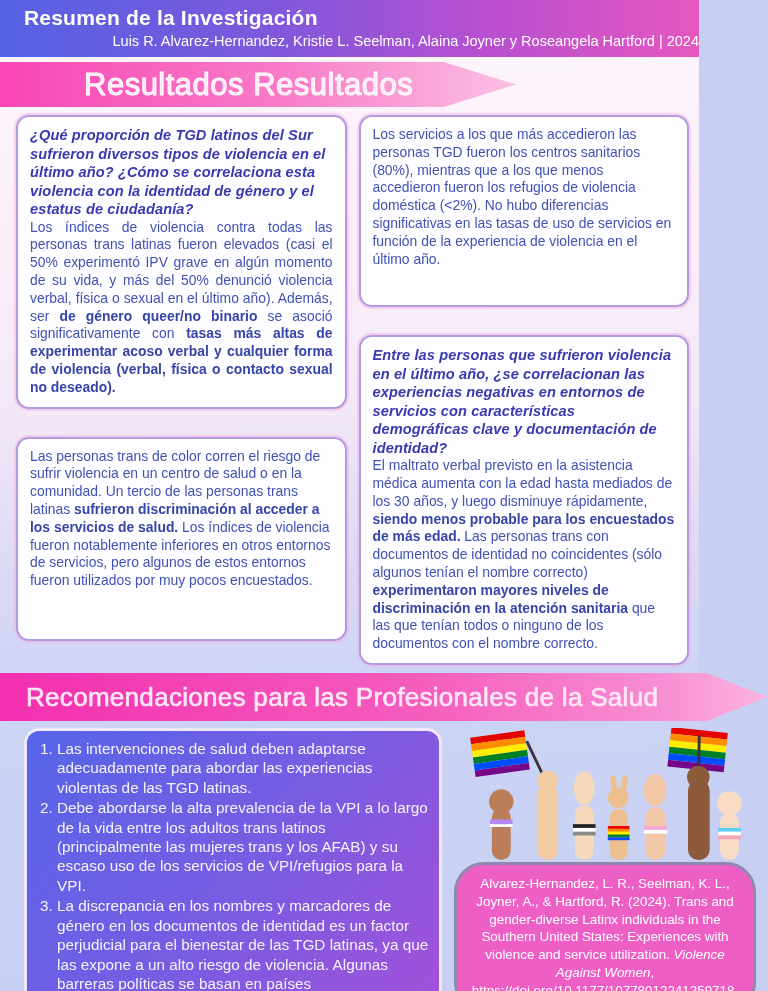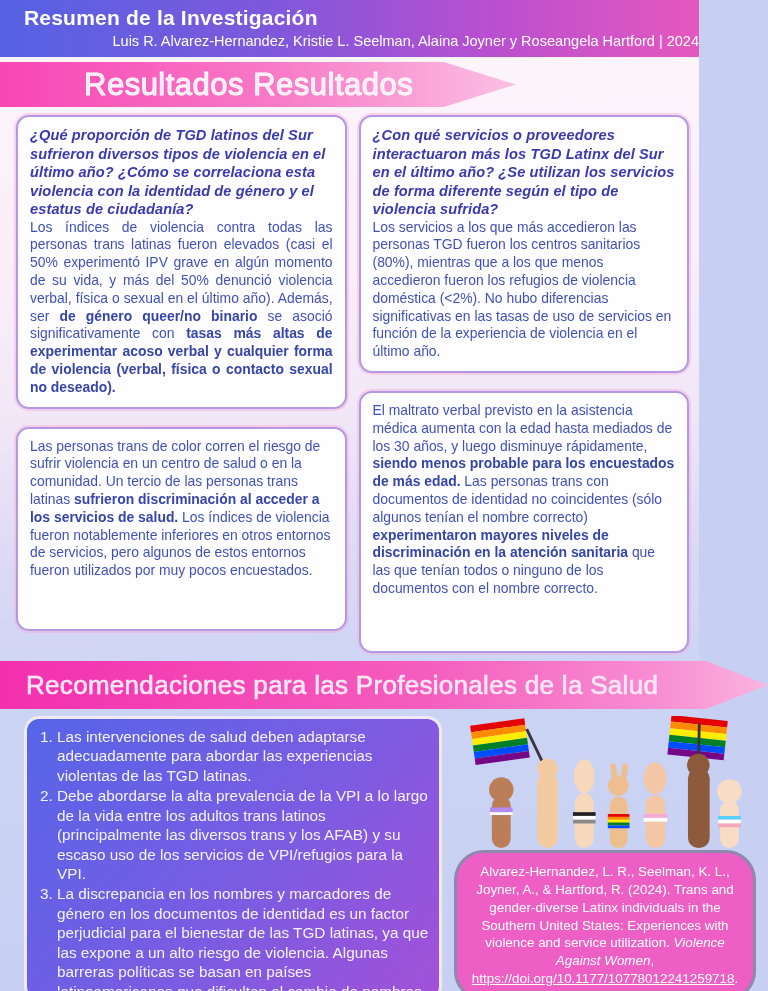--- a/index.html
+++ b/index.html
@@ -39,21 +39,21 @@
   .banner-reco {
     width:768px; height:48px; line-height:48px; margin-top:4px;
     background:linear-gradient(90deg,#f32fae 0%,#f55dbd 55%,#f88ed2 86%,#fbb5e0 100%);
     clip-path:polygon(0 0,92% 0,100% 50%,92% 100%,0 100%);
     font-size:26px; font-weight:400; padding-left:26px;
     -webkit-text-stroke:.6px #ffe9f7; letter-spacing:.3px;
   }
 
   
   .cards { display:flex; gap:12px; padding:8px 10px 4px 16px; }
-  .cards .col { display:flex; flex-direction:column; gap:18px; flex:1; }
+  .cards .col { display:flex; flex-direction:column; gap:28px; flex:1; }
   .card {
     background:#fefdff;
     border:2px solid #b29ae0; border-radius:13px;
     box-shadow:0 0 0 2px rgba(246,170,220,.45);
     padding:9px 12px 10px 12px;
   }
   .card .question {
     color:#3a3ab0; font-weight:700; font-style:italic;
     font-size:14.6px; line-height:1.27; letter-spacing:.1px;
   }
@@ -119,36 +119,36 @@
         <div class="card" id="card-1">
           <div class="question">¿Qué proporción de TGD latinos del Sur sufrieron diversos tipos de violencia en el último año? ¿Cómo se correlaciona esta violencia con la identidad de género y el estatus de ciudadanía?</div>
           <div class="answer answer-justify"><span>Los índices de violencia contra todas las personas trans latinas fueron elevados (casi el 50% experimentó IPV grave en algún momento de su vida, y más del 50% denunció violencia verbal, física o sexual en el último año). Además, ser </span><span class="seg-b">de género queer/no binario</span><span> se asoció significativamente con </span><span class="seg-b">tasas más altas de experimentar acoso verbal y cualquier forma de violencia (verbal, física o contacto sexual no deseado).</span></div>
         </div>
         <div class="card" id="card-2">
           <div class="answer"><span>Las personas trans de color corren el riesgo de sufrir violencia en un centro de salud o en la comunidad. Un tercio de las personas trans latinas </span><span class="seg-b">sufrieron discriminación al acceder a los servicios de salud.</span><span> Los índices de violencia fueron notablemente inferiores en otros entornos de servicios, pero algunos de estos entornos fueron utilizados por muy pocos encuestados.</span></div>
         </div>
       </div>
       <div class="col">
         <div class="card" id="card-3">
-          <div class="question">¿Con qué servicios o proveedores interactuaron más los TGD Latinx del Sur en el último año? ¿Se utilizan los servicios de forma diferente según el tipo de violencia sufrida?</div>
           <div class="answer"><span>Los servicios a los que más accedieron las personas TGD fueron los centros sanitarios (80%), mientras que a los que menos accedieron fueron los refugios de violencia doméstica (&lt;2%). No hubo diferencias significativas en las tasas de uso de servicios en función de la experiencia de violencia en el último año.</span></div>
         </div>
         <div class="card" id="card-4">
+          <div class="question">Entre las personas que sufrieron violencia en el último año, ¿se correlacionan las experiencias negativas en entornos de servicios con características demográficas clave y documentación de identidad?</div>
           <div class="answer"><span>El maltrato verbal previsto en la asistencia médica aumenta con la edad hasta mediados de los 30 años, y luego disminuye rápidamente, </span><span class="seg-b">siendo menos probable para los encuestados de más edad.</span><span> Las personas trans con documentos de identidad no coincidentes (sólo algunos tenían el nombre correcto) </span><span class="seg-b">experimentaron mayores niveles de discriminación en la atención sanitaria</span><span> que las que tenían todos o ninguno de los documentos con el nombre correcto.</span></div>
         </div>
       </div>
     </div>
 
     <div class="banner banner-reco">Recomendaciones para las Profesionales de la Salud</div>
 
     <div class="bottom">
       <div class="reco-box">
         <ol>
           <li>Las intervenciones de salud deben adaptarse adecuadamente para abordar las experiencias violentas de las TGD latinas.</li>
-          <li>Debe abordarse la alta prevalencia de la VPI a lo largo de la vida entre los adultos trans latinos (principalmente las diversos trans y los AFAB) y su escaso uso de los servicios de VPI/refugios para la VPI.</li>
+          <li>Debe abordarse la alta prevalencia de la VPI a lo largo de la vida entre los adultos trans latinos (principalmente las mujeres trans y los AFAB) y su escaso uso de los servicios de VPI/refugios para la VPI.</li>
           <li>La discrepancia en los nombres y marcadores de género en los documentos de identidad es un factor perjudicial para el bienestar de las TGD latinas, ya que las expone a un alto riesgo de violencia. Algunas barreras políticas se basan en países latinoamericanos que dificultan el cambio de nombres y marcadores de género en los documentos de identidad y pasaportes emitidos por el gobierno.</li>
         </ol>
       </div>
 
       <div class="right-col">
 
         <svg class="hands" viewBox="0 0 300 140" aria-hidden="true">
 
           <g transform="rotate(-8 40 30)">
             <rect x="10" y="6" width="58" height="7" fill="#e40303"></rect>

